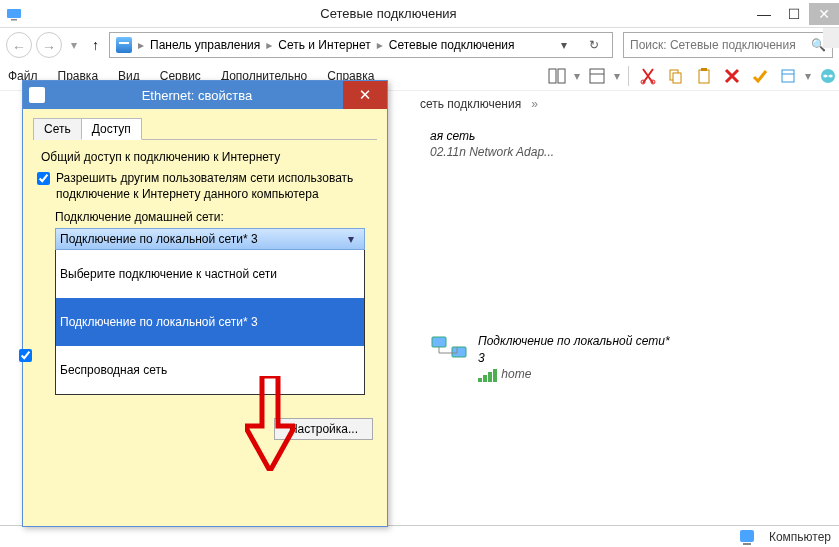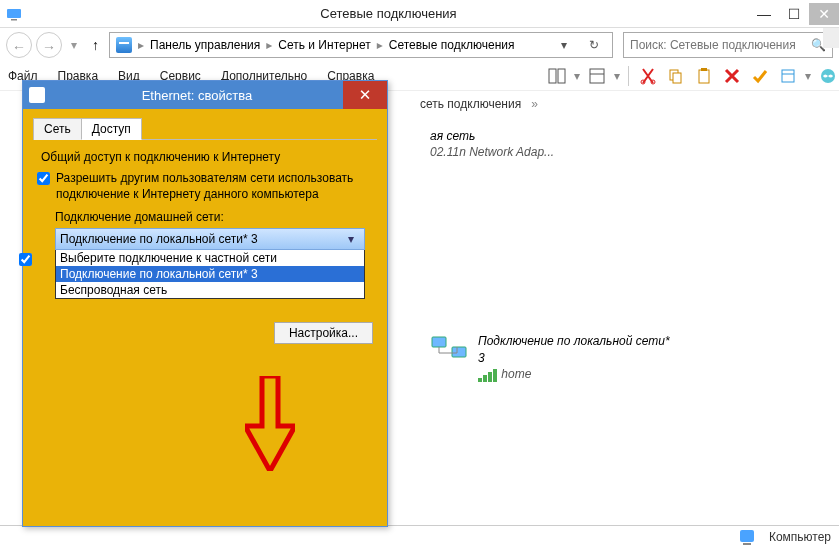--- a/index.html
+++ b/index.html
@@ -51,42 +51,42 @@
 .signal-bars { display:inline-block; }
 .signal-bars span { display:inline-block; width:4px; margin-right:1px; background:#4CAF50; vertical-align:bottom; }
 
 
 .statusbar { position: absolute; bottom: 0; left: 0; right: 0; height: 22px; border-top: 1px solid #ccc; display: flex; align-items: center; font-size: 12px; color: #333; padding: 0 8px; }
 .statusbar .stat-comp { margin-left: auto; display: flex; align-items: flex-start; gap: 15px; }
 .stat-comp .comp-ic { width:14px; height:12px; background:#4aa3ff; border-radius:2px; display:inline-block; position:relative; }
 .stat-comp .comp-ic::after { content:""; position:absolute; left:3px; bottom:-3px; width:8px; height:2px; background:#888; }
 
 
-.dialog { position: absolute; left: 22px; top: 80px; width: 366px; height: 447px; background: #eab308; border: 1px solid #5a8fd6; box-shadow: 2px 2px 6px rgba(0,0,0,.25); z-index: 50; }
+.dialog { position: absolute; left: 22px; top: 80px; width: 366px; height: 447px; background: #fef9c3; border: 1px solid #5a8fd6; box-shadow: 2px 2px 6px rgba(0,0,0,.25); z-index: 50; }
 .dlg-title { height: 28px; background: #4a87d0; color: #fff; display: flex; align-items: center; }
 .dlg-title .dlg-ic { width: 16px; height: 16px; margin: 0 6px; display:inline-block; background:#fff; border-radius:2px; }
 .dlg-title .dlg-caption { flex: 1; text-align: center; font-size: 13px; }
 .dlg-close { width: 44px; height: 28px; background: #c0392b; color: #fff; display: flex; align-items: center; justify-content: center; font-size: 15px; }
 .dlg-body { padding: 8px 10px 10px 10px; position: relative; height: calc(100% - 28px); }
 
 .tabs { display: flex; border-bottom: 1px solid #bbb; margin-bottom: 10px; }
 .tab { padding: 3px 10px; border: 1px solid #bbb; border-bottom: none; background: #f3f3f3; margin-right: -1px; position: relative; top: 1px; font-size: 12px; }
 .tab.active { background: #fff; border-bottom: 1px solid #fff; }
 
 .group-title { font-size: 12px; margin: 6px 8px; }
 .chk-row { display: flex; align-items: flex-start; gap: 6px; margin: 6px 0 8px 4px; }
 .chk-row input[type=checkbox] { margin-top: 2px; }
 .chk-label { line-height: 1.35; }
 
 .sub-label { margin: 2px 0 4px 22px; }
 .combo { margin-left: 22px; width: 310px; height: 22px; border: 1px solid #7aa7e0; background: linear-gradient(#cfe5ff,#9fc8f7); display: flex; align-items: center; padding: 0 4px; font-size: 12px; position: relative; }
 .combo .combo-text { flex:1; }
 .combo .combo-arrow { width: 18px; text-align: center; color: #336; }
 .combo-list { margin-left: 22px; width: 310px; border: 1px solid #333; border-top: none; background: #fff; font-size: 12px; }
-.combo-list .opt { padding: 1px 4px; }
+.combo-list .opt { padding: 17px 4px; }
 .combo-list .opt.selected { background: #2a6fd6; color: #fff; }
 
 .second-chk { display: flex; align-items: center; gap: 6px; margin: 6px 0 8px 4px; position: relative; }
 
 .settings-btn-row { display: flex; justify-content: flex-end; margin: 10px 4px 0 0; }
 .btn { border: 1px solid #aaa; background: #f3f3f3; padding: 3px 14px; font-size: 12px; min-width: 70px; text-align:center; }
 
 .dlg-footer { position: absolute; bottom: 10px; right: 12px; display: flex; gap: 8px; }
 
 

